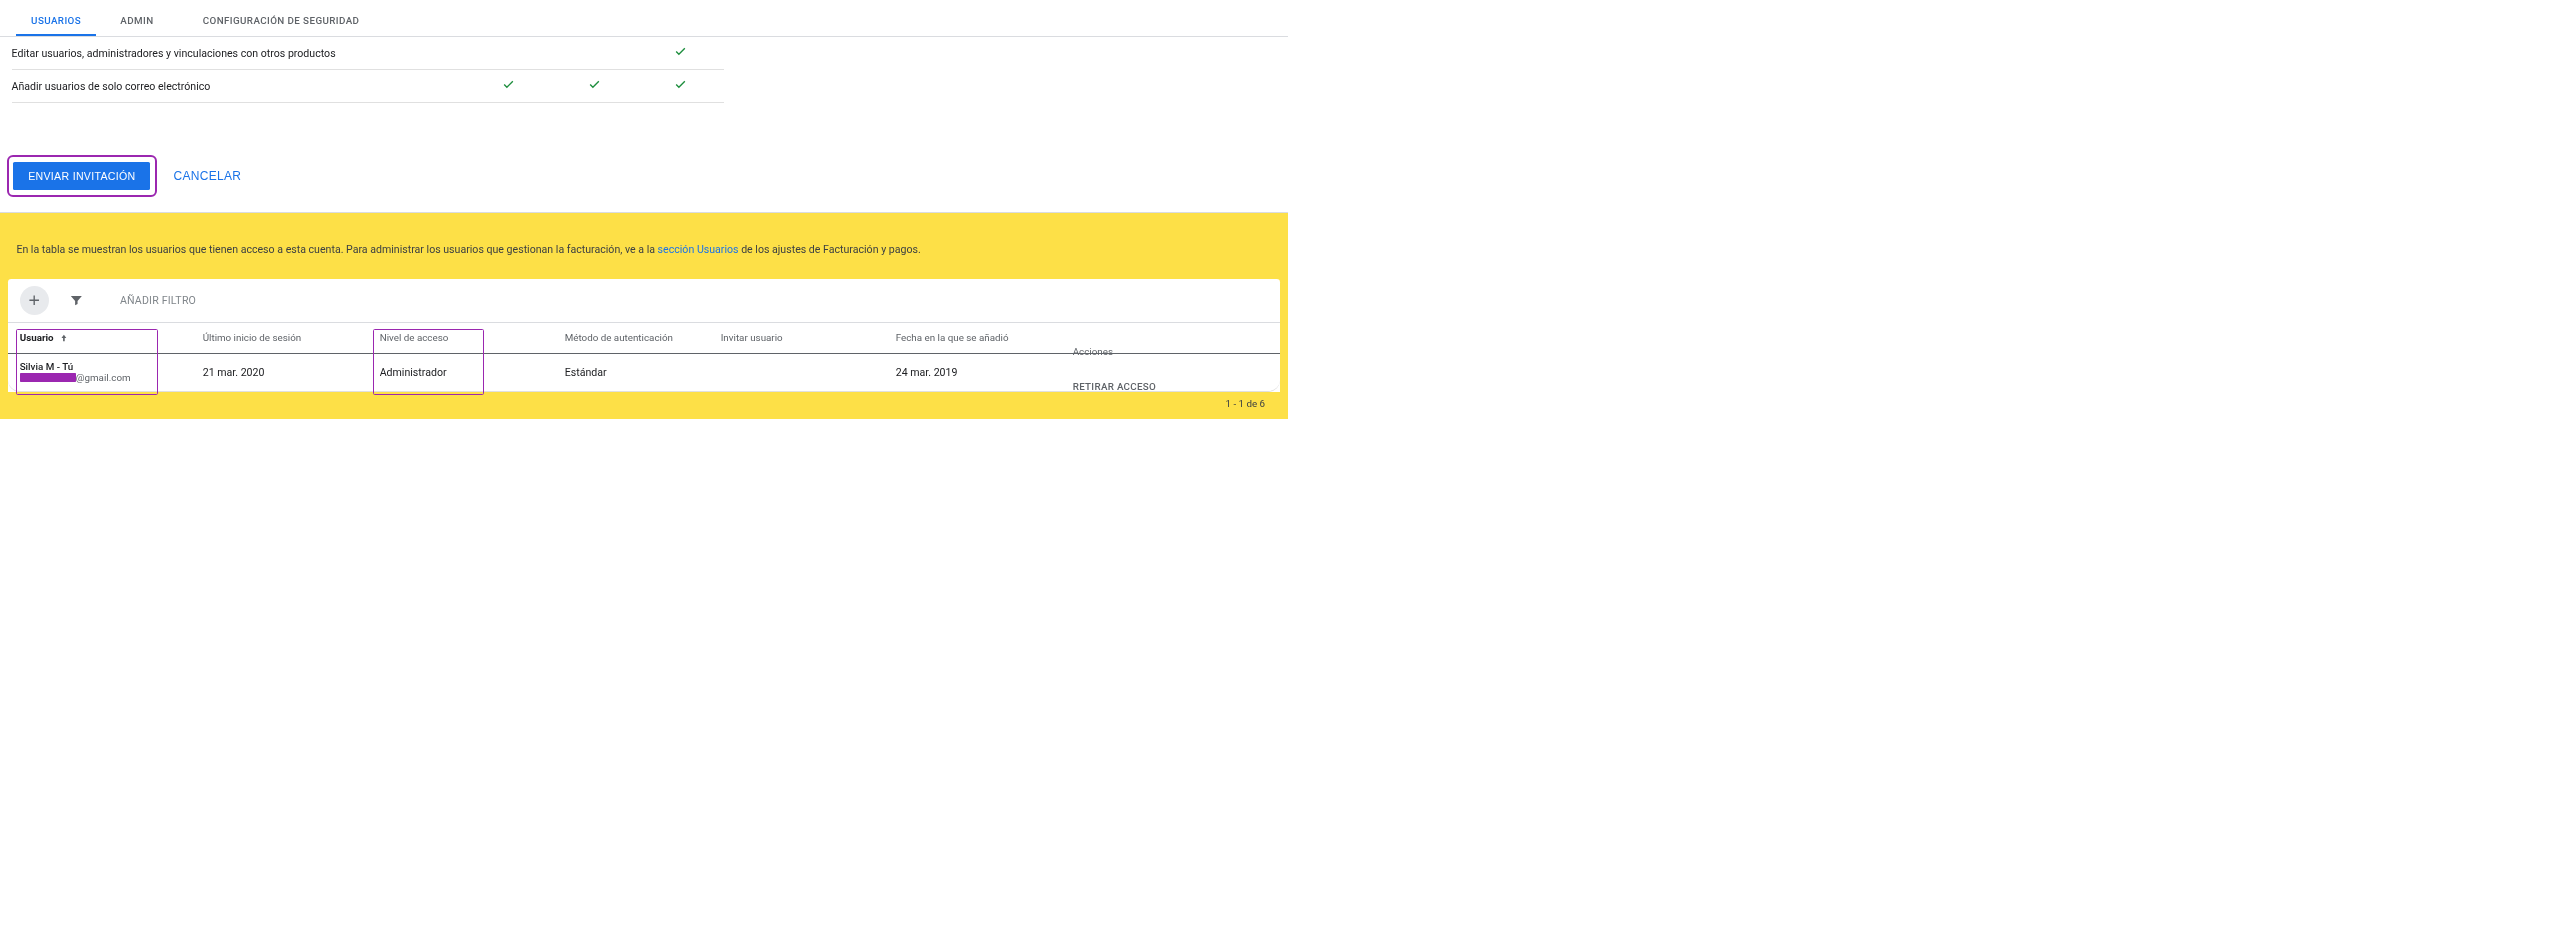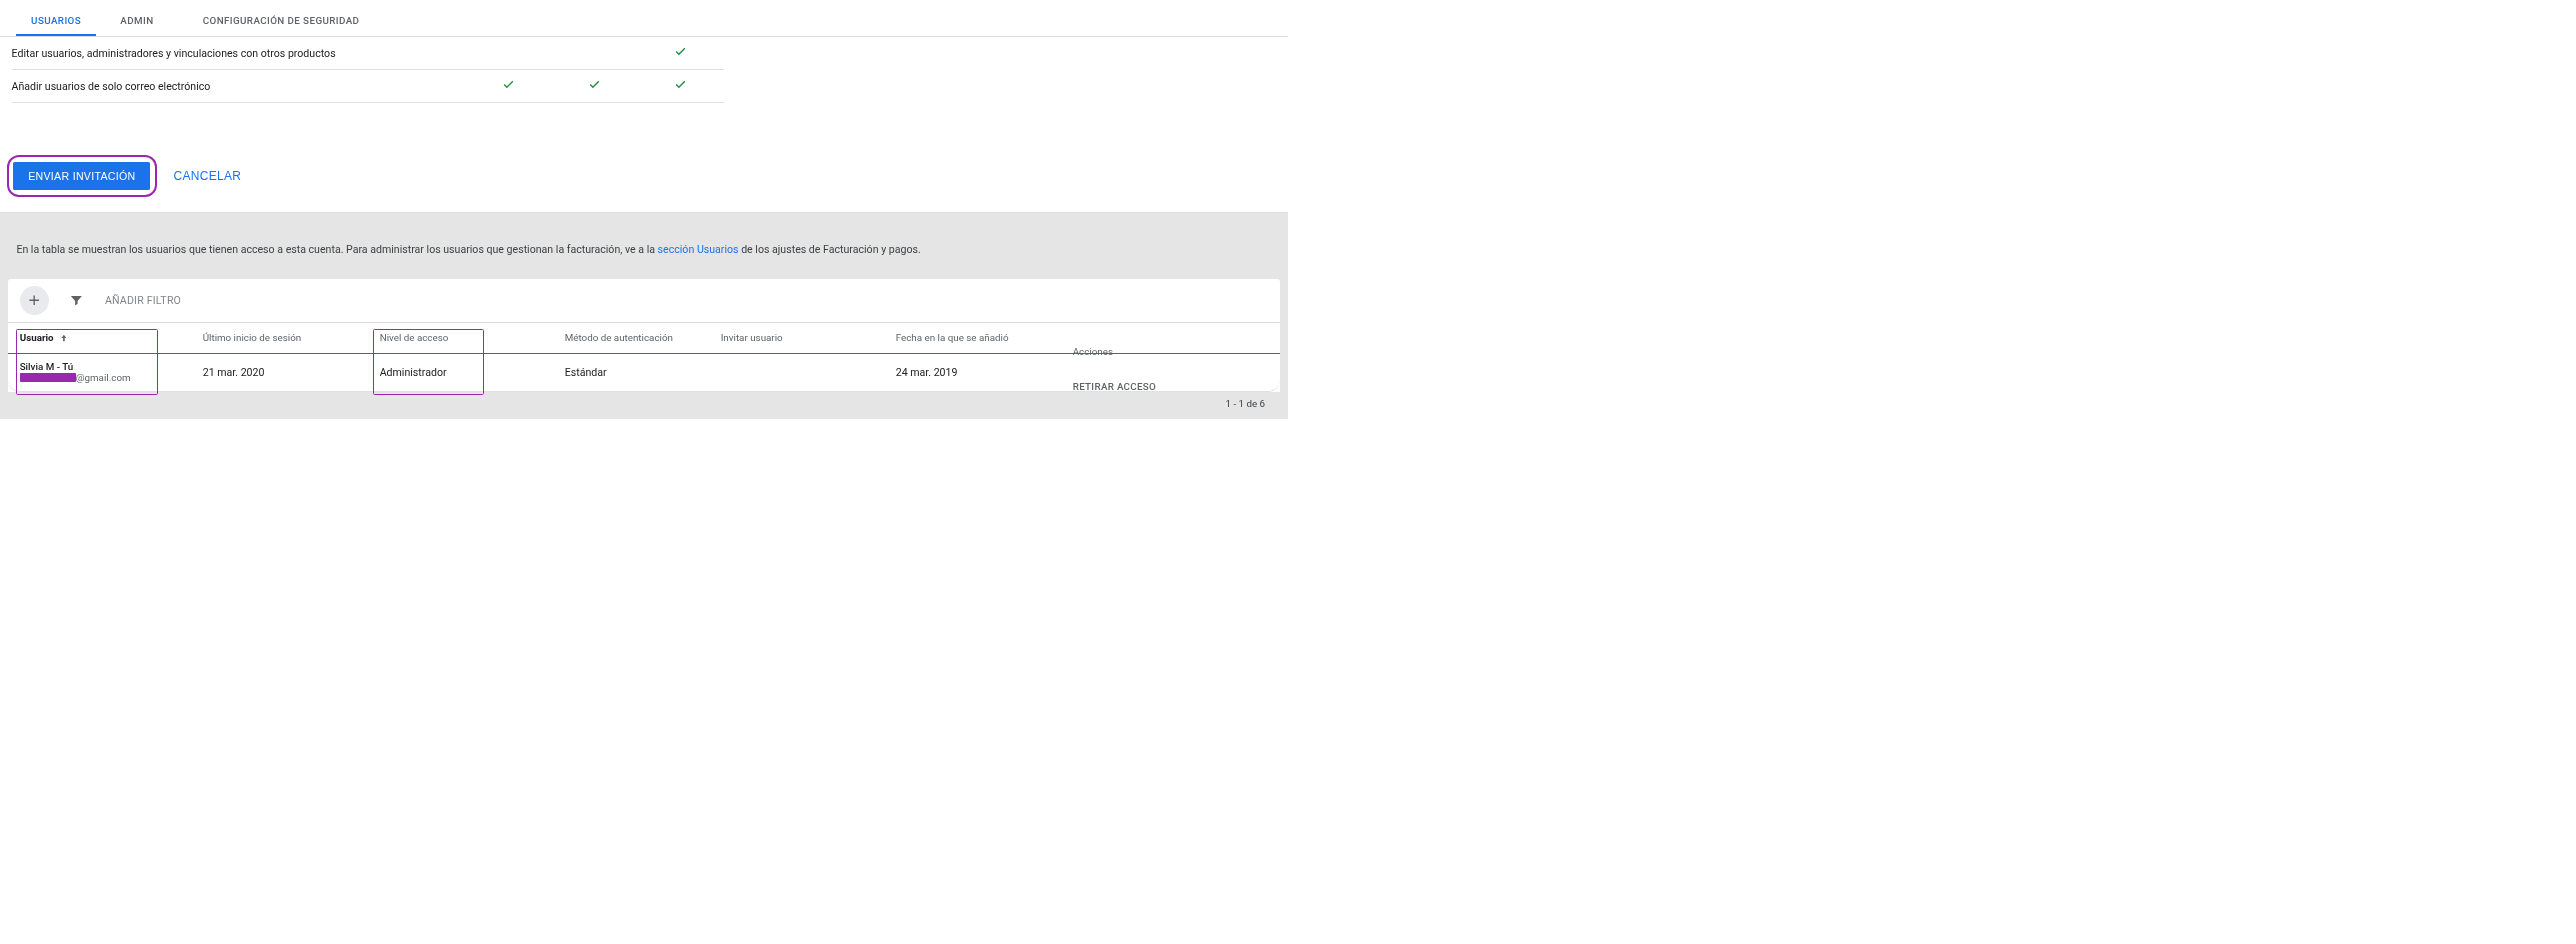--- a/index.html
+++ b/index.html
@@ -60,21 +60,21 @@
   .perm-table-wrap { width: 712px; }
 
   .actions-bar {
     padding: 13px 6.6px 14.7px 6.6px;
     display: flex;
     align-items: center;
     gap: 11.5px;
   }
   .actions-bar-inner {
     border: 2.5px solid #9b27b0;
-    border-radius: 12px;
+    border-radius: 6px;
     padding: 4.9px;
     display:inline-block;
   }
   .btn-primary {
     background: #1a73e8;
     color: #fff;
     border: none;
     font-size: 10.6px;
     font-weight: 500;
     letter-spacing: 0.3px;
@@ -87,21 +87,21 @@
     border: none;
     color: #1a73e8;
     font-size: 12px;
     font-weight: 500;
     letter-spacing: 0.3px;
     cursor: pointer;
     padding: 8.2px 4.9px;
   }
 
   .lower {
-    background: #e5e5e5;
+    background: #fde047;
     padding: 29.5px 8.2px 8.2px 8.2px;
     border-top: 0.8px solid #dadce0;
   }
   .lower-desc {
     font-size: 10.6px;
     color: #3c4043;
     margin: 0 0 23px 8.2px;
   }
   .lower-desc a { color: #1a73e8; text-decoration: none; }
   .card {
@@ -123,21 +123,21 @@
     justify-content:center;
     color:#5f6368;
     font-size: 18px;
     cursor: pointer;
   }
   .filter-row {
     display: flex;
     align-items: center;
     height: 44px;
     padding-left: 61px;
-    gap: 21px;
+    gap: 36px;
     border-bottom: 0.8px solid #dadce0;
   }
   .filter-icon {
     color: #5f6368;
     width: 14.7px; height: 14.7px;
   }
   .filter-label {
     color: #80868b;
     font-size: 10.6px;
     letter-spacing: 0.2px;

